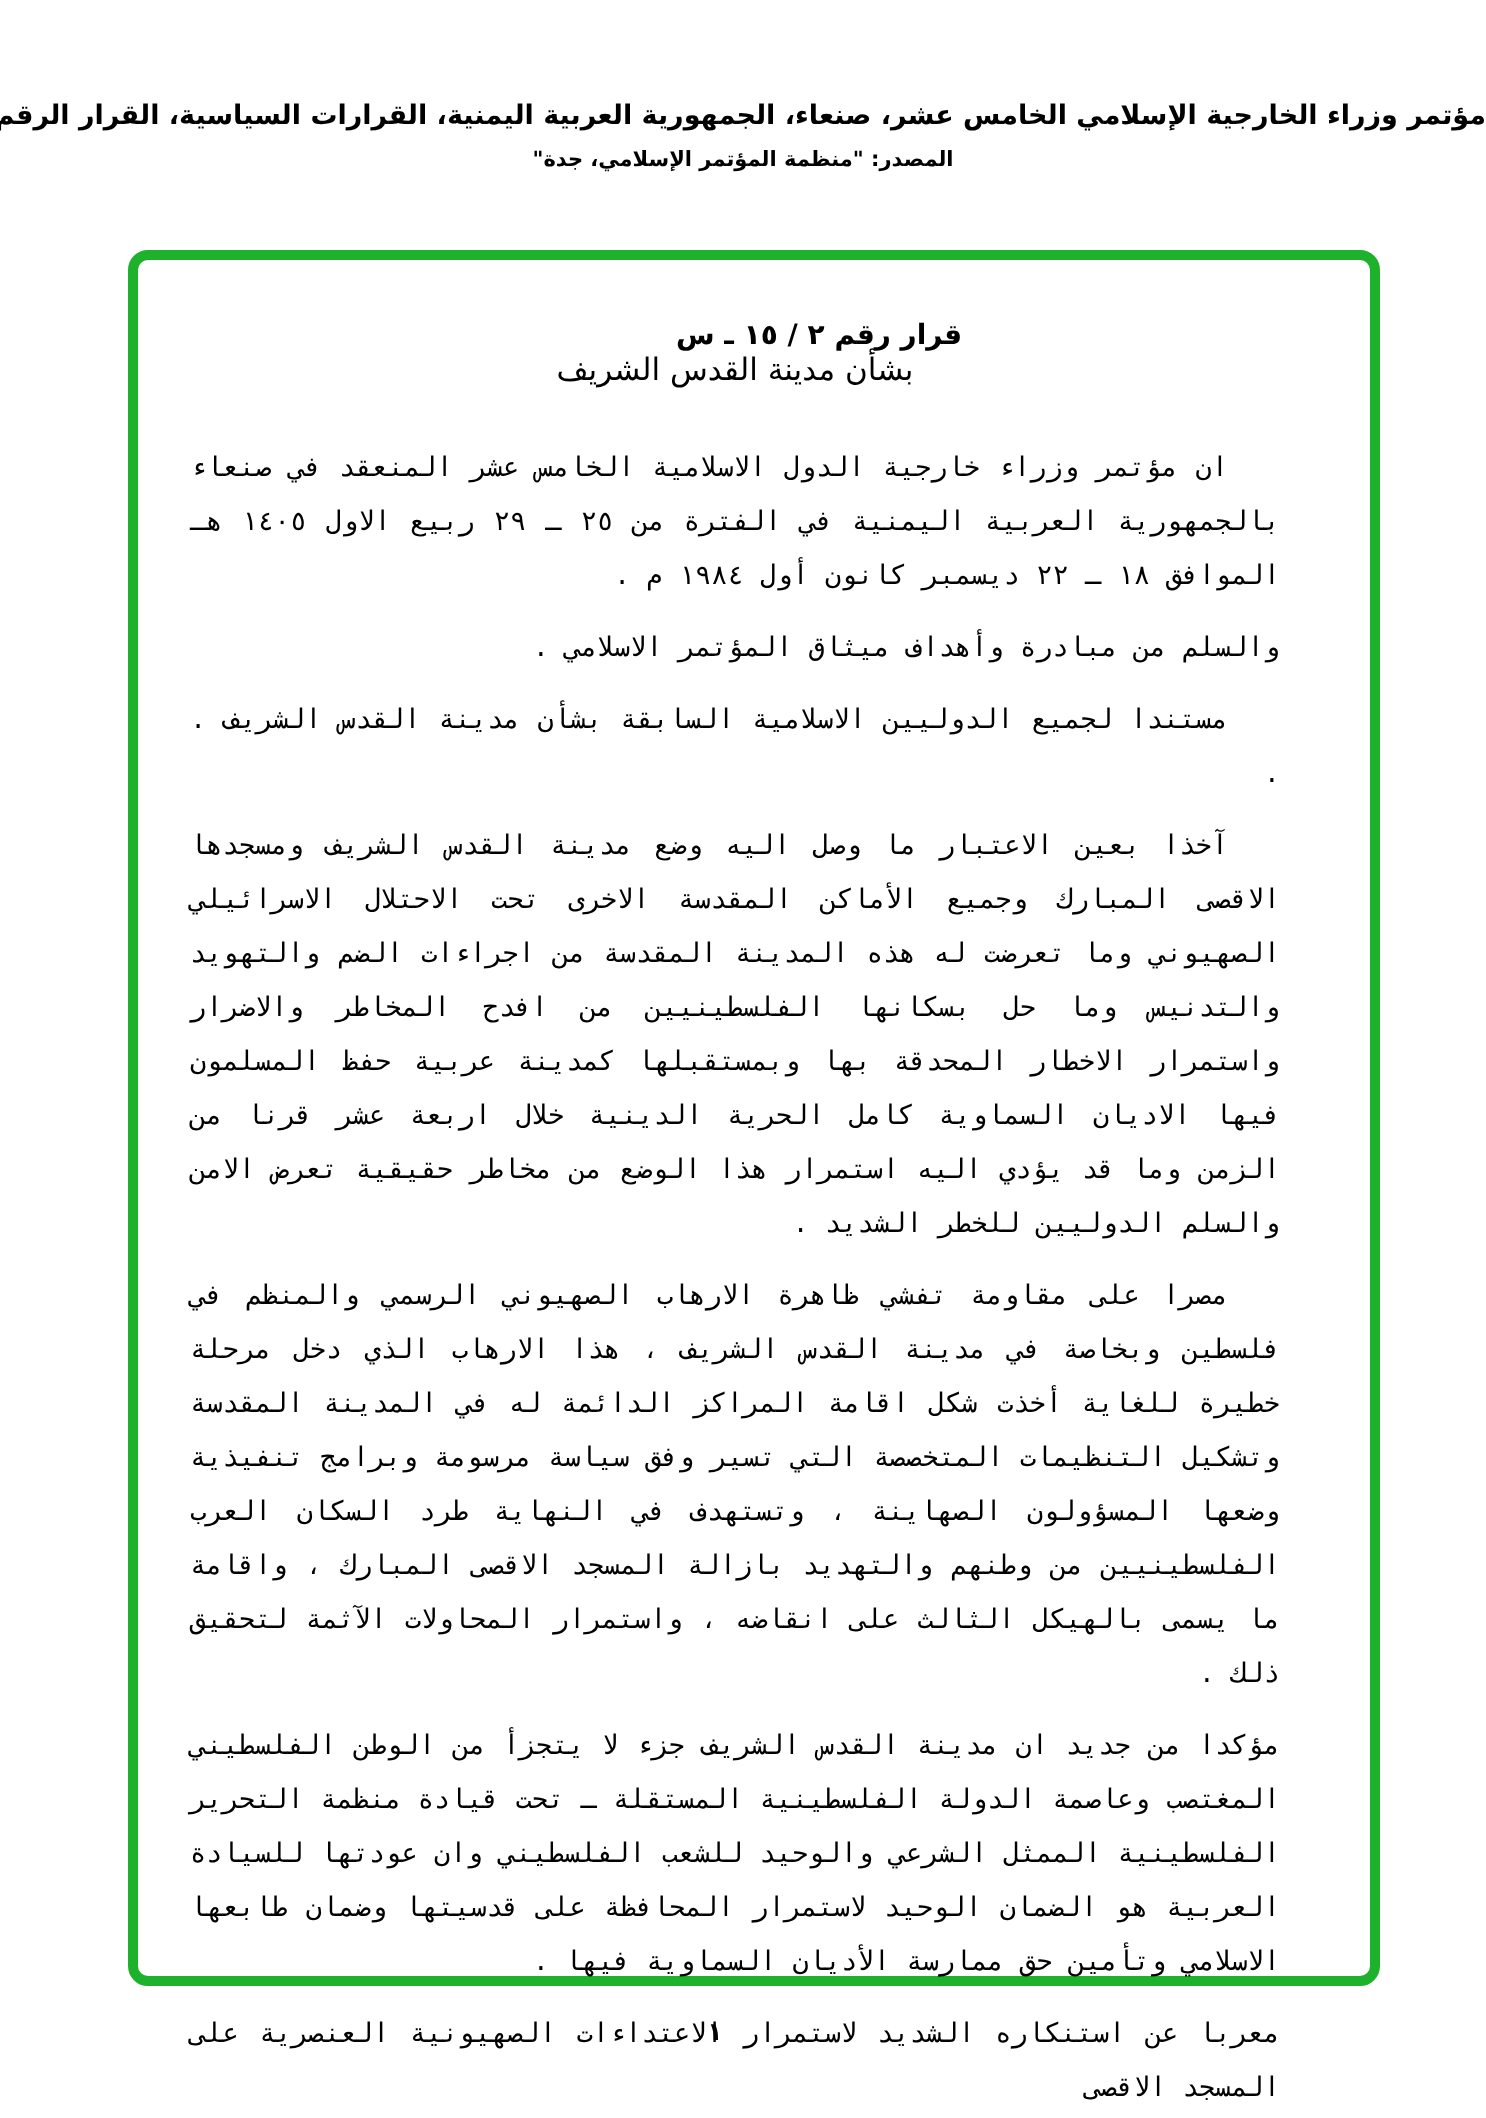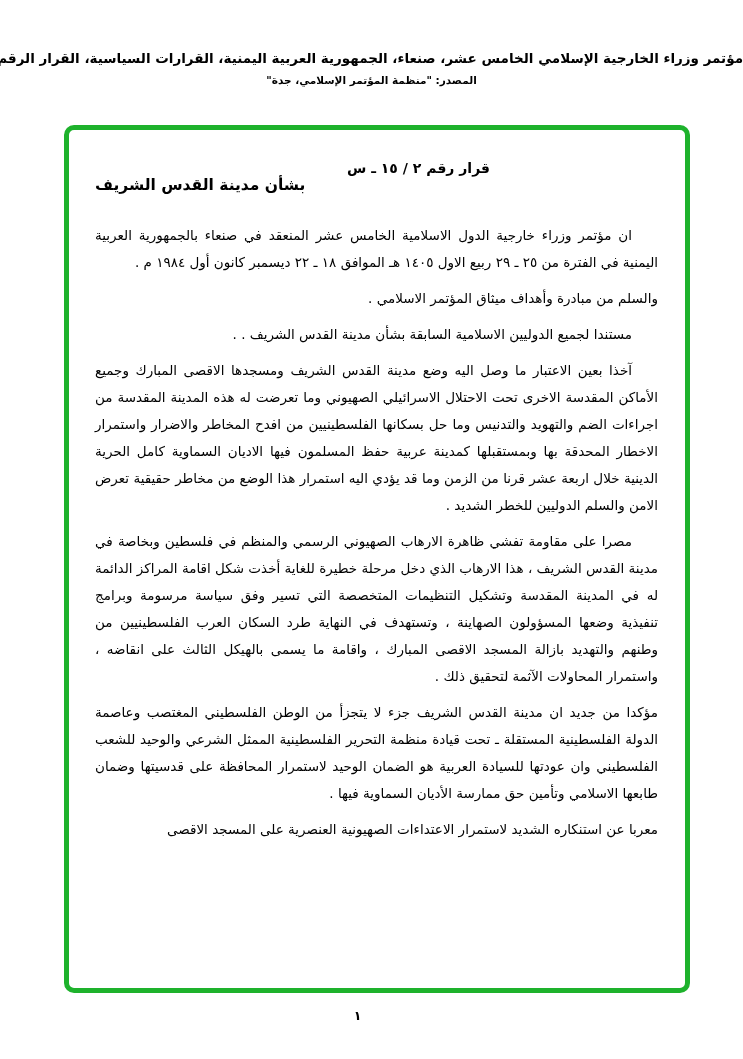--- a/index.html
+++ b/index.html
@@ -39,44 +39,45 @@
   .decision-box {
     position: absolute;
     top: 125px;
     left: 64px;
     width: 626px;
     height: 868px;
     border: 5px solid #1eb22c;
     border-radius: 10px;
     background: #ffffff;
     direction: rtl;
-    padding: 30px 27px 0 26px;
+    padding: 30px 45px 0 26px;
   }
   .doc-title {
     text-align: center;
     font-weight: bold;
     font-size: 14px;
     transform: translateX(42px);
     white-space: nowrap;
   }
   .doc-subtitle {
-    text-align: left;
-    font-weight: bold;
+    text-align: center;
+    font-weight: normal;
     font-size: 15.5px;
     margin-top: 11px;
   }
   .doc-body {
     margin-top: 28px;
     font-size: 13.5px;
     line-height: 27px;
     text-align: justify;
   }
   .doc-body p {
     margin: 0 0 9px 0;
     text-indent: 0;
+    font-family: Liberation Mono, monospace;
   }
   
   .doc-body p:nth-of-type(1),
   .doc-body p:nth-of-type(3),
   .doc-body p:nth-of-type(4),
   .doc-body p:nth-of-type(5),
   .doc-body p:nth-of-type(8) {
     text-indent: 26px;
   }
 

